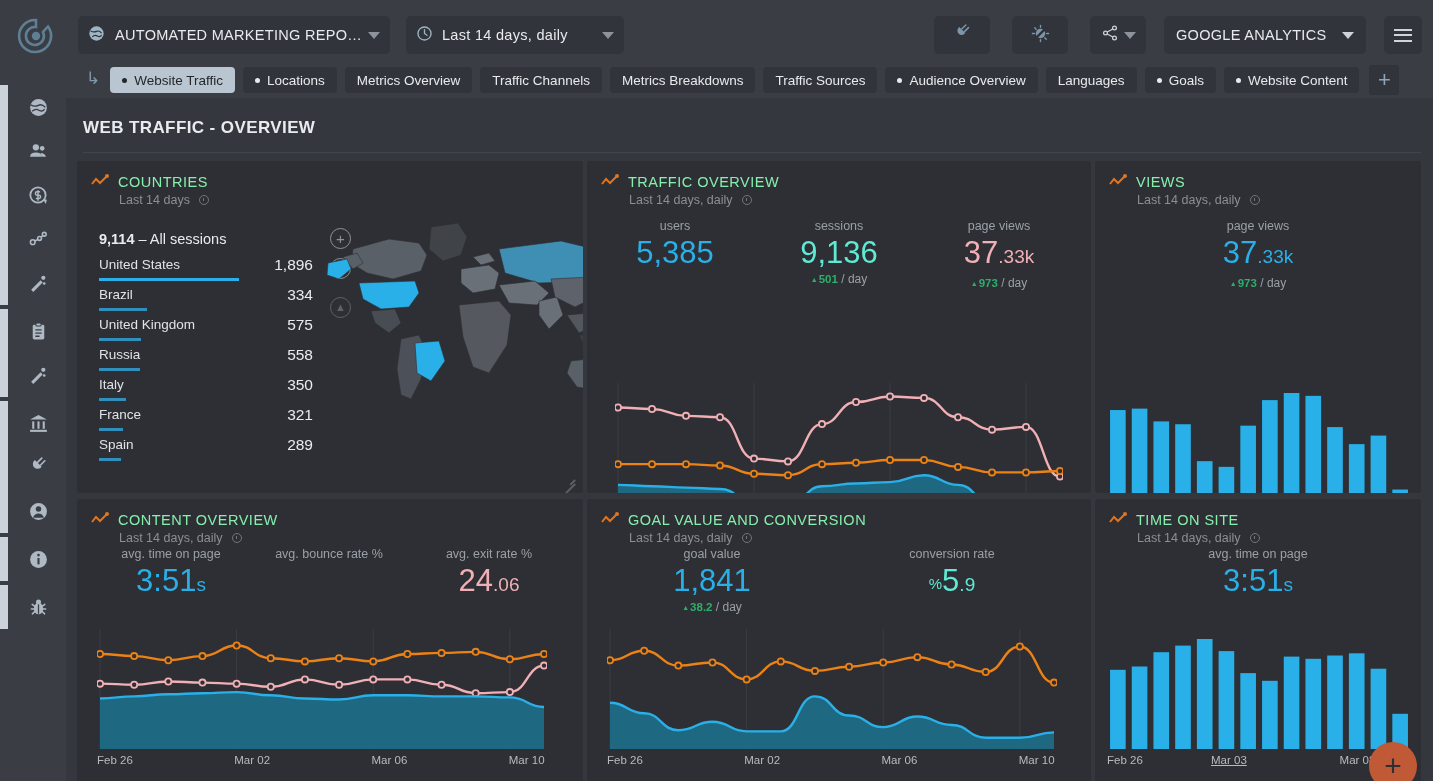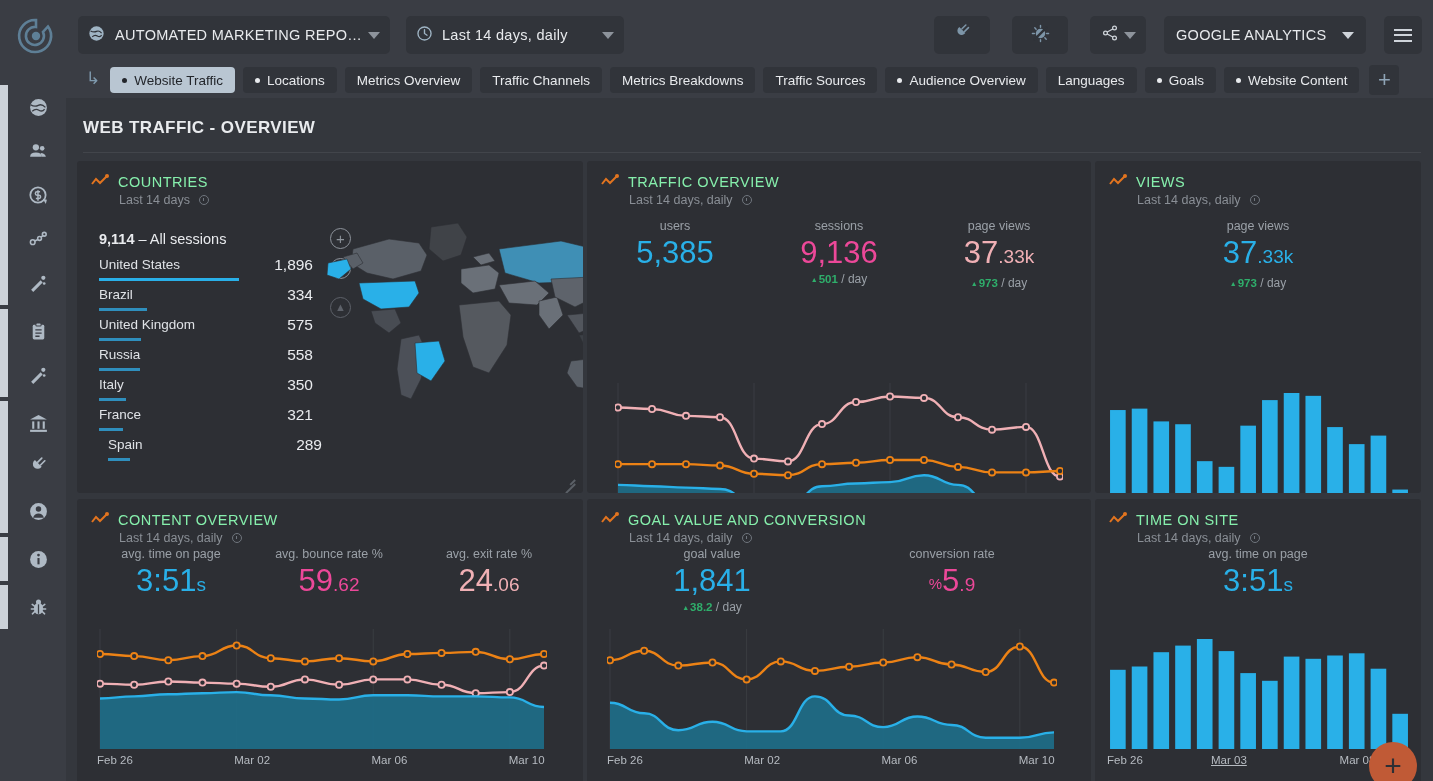--- a/index.html
+++ b/index.html
@@ -118,21 +118,21 @@
   
   .kpi { position: absolute; text-align: center; }
   .kpi .cap { color: #9aa0a7; font-size: 12.5px; margin-bottom: 2px; }
   .kpi .val { font-size: 31px; line-height: 36px; font-weight: normal; }
   .kpi .val .sm { font-size: 19px; }
   .kpi .val .pre { font-size: 15px; vertical-align: 2px; }
   .kpi .delta { font-size: 12px; color: #9aa0a7; margin-top: 1px; }
   .kpi .delta b { color: #2fae6b; font-weight: bold; font-size: 11.5px; }
   .kpi .delta b::before { content: "▲"; font-size: 7px; vertical-align: 1.5px; margin-right:1px;}
   .c-blue { color: #29b0e8; }
-  .c-orange { color: #ec4899; }
+  .c-orange { color: #5eead4; }
   .c-pink { color: #f0b0b5; }
 
   
   #c-total { position: absolute; left: 22px; top: 70px; color: #e9ebee; font-size: 14.5px; }
   #c-total b { font-weight: bold; }
   .zoombtn {
     position: absolute; width: 21px; height: 21px; border-radius: 50%;
     border: 1.4px solid #8d939b; color: #8d939b; display: flex;
     align-items: center; justify-content: center; font-size: 15px;
     line-height: 1; font-family: "Liberation Sans", sans-serif;
@@ -484,21 +484,21 @@
         <div class="crow" style="top: 216px;">
           <span class="nm">Italy</span>
           <span class="vl">350</span>
           <span class="bar" style="width:26.599999999999998px"></span>
         </div>
         <div class="crow" style="top: 246px;">
           <span class="nm">France</span>
           <span class="vl">321</span>
           <span class="bar" style="width:23.799999999999997px"></span>
         </div>
-        <div class="crow" style="top: 276px; margin-left: 9px;">
+        <div class="crow" style="top: 276px;">
           <span class="nm">Spain</span>
           <span class="vl">289</span>
           <span class="bar" style="width:22.4px"></span>
         </div>
       </div>
 
     <div id="map">
       <svg width="310" height="240" viewBox="0 0 310 240">
         <g fill="#484c53" stroke="#2d2f34" stroke-width="0.6">
 
@@ -722,21 +722,20 @@
         <span style="left: 137.25px;">Mar 02</span>
         <span style="left: 274.5px;">Mar 06</span>
         <span style="left: 411.75px;">Mar 10</span>
       </div>
   <div class="kpi" style="left: 4px; top: 48px; width: 180px;">
         <div class="cap">avg. time on page</div>
         <div class="val c-blue"><span>3:51</span><span class="sm">s</span></div>
       </div>
       <div class="kpi" style="left: 162px; top: 48px; width: 180px;">
         <div class="cap">avg. bounce rate %</div>
-        <div class="val c-orange"><span>59</span><span class="sm">.62</span></div>
       </div>
       <div class="kpi" style="left: 322px; top: 48px; width: 180px;">
         <div class="cap">avg. exit rate %</div>
         <div class="val c-pink"><span>24</span><span class="sm">.06</span></div>
       </div>
     </div>
 
   <div class="panel" id="p-goal" style="left:521px;top:401px;width:504px;height:290px;">
     <div class="p-head">
       <div class="p-title">

